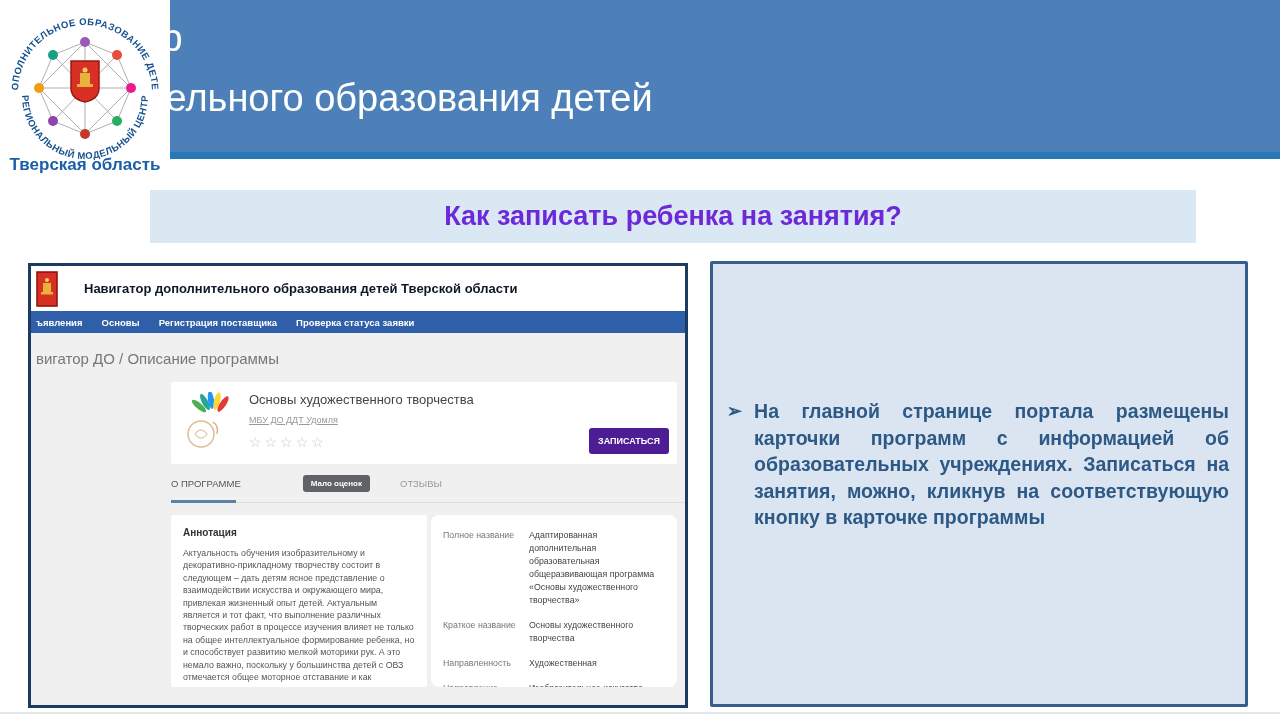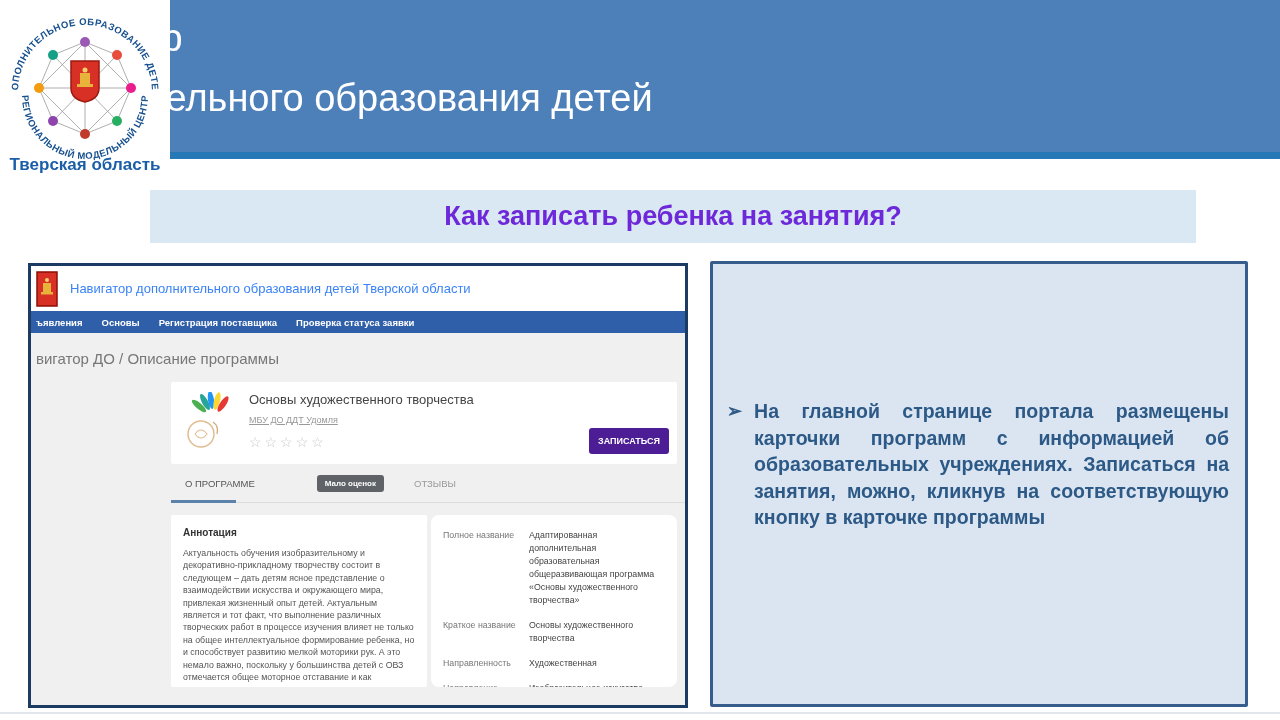--- a/index.html
+++ b/index.html
@@ -17,38 +17,38 @@
 
   
   .subtitle-bar{position:absolute;left:150px;top:190px;width:1046px;height:53px;
                 background:#d9e8f2;display:flex;align-items:center;justify-content:center;}
   .subtitle-text{color:#6d28d9;font-weight:bold;font-size:27px;}
 
   
   .browser{position:absolute;left:28px;top:263px;width:654px;height:439px;
            border:3px solid #1c3b63;background:#f0f0f0;overflow:hidden;}
   .site-header{height:45px;background:#fff;display:flex;align-items:center;padding-left:5px;}
-  .site-title{font-size:13px;font-weight:normal;color:#3b82f6;margin-left:12px;}
+  .site-title{font-size:13px;font-weight:bold;color:#0f172a;margin-left:26px;}
   .site-nav{height:22px;background:#2f5fa8;display:flex;align-items:center;padding-left:5px;}
   .nav-item{color:#fff;font-size:9.5px;font-weight:bold;margin-right:19px;white-space:nowrap;}
   .breadcrumb{margin:17px 0 0 5px;font-size:15px;color:#777;}
 
   .program-card{position:relative;margin:15px 8px 0 140px;background:#fff;height:82px;
                 padding:10px 10px 0 12px;box-sizing:border-box;display:flex;border-radius:2px;}
   .card-logo{width:50px;height:62px;flex-shrink:0;}
   .card-info{margin-left:16px;}
   .card-title{font-size:13px;color:#444;}
   .card-org{display:inline-block;margin-top:8px;font-size:9px;color:#999;text-decoration:underline;}
   .card-stars{margin-top:7px;font-size:14px;color:#c9c9c9;letter-spacing:3px;}
   .enroll-btn{position:absolute;right:8px;bottom:10px;background:#4c1d95;color:#fff;
               font-size:9px;font-weight:bold;padding:8px 9px;border-radius:3px;border:none;cursor:pointer;}
 
   .tabs-row{position:relative;margin-left:140px;height:38px;border-bottom:1px solid #ddd;
             display:flex;align-items:center;}
-  .tab-about{font-size:9.5px;color:#555;margin-left:14px;}
+  .tab-about{font-size:9.5px;color:#555;}
   .rating-badge{margin-left:62px;background:#5f6368;color:#fff;font-size:8px;
                 padding:4px 8px;border-radius:3px;font-weight:bold;}
   .tab-reviews{margin-left:30px;font-size:9.5px;color:#999;}
   .tab-underline{position:absolute;left:0;bottom:-1px;width:65px;height:3px;background:#5b82a8;}
 
   .content-row{display:flex;gap:4px;margin:12px 8px 0 140px;height:172px;overflow:hidden;}
   .annotation-card{width:256px;flex-shrink:0;background:#fff;padding:12px;box-sizing:border-box;border-radius:2px;}
   .ann-heading{font-size:10px;font-weight:bold;color:#333;}
   .ann-text{margin-top:9px;font-size:8.8px;line-height:12.4px;color:#555;}
   .details-card{flex:1;background:#fff;padding:8px 12px;box-sizing:border-box;border-radius:8px;}

